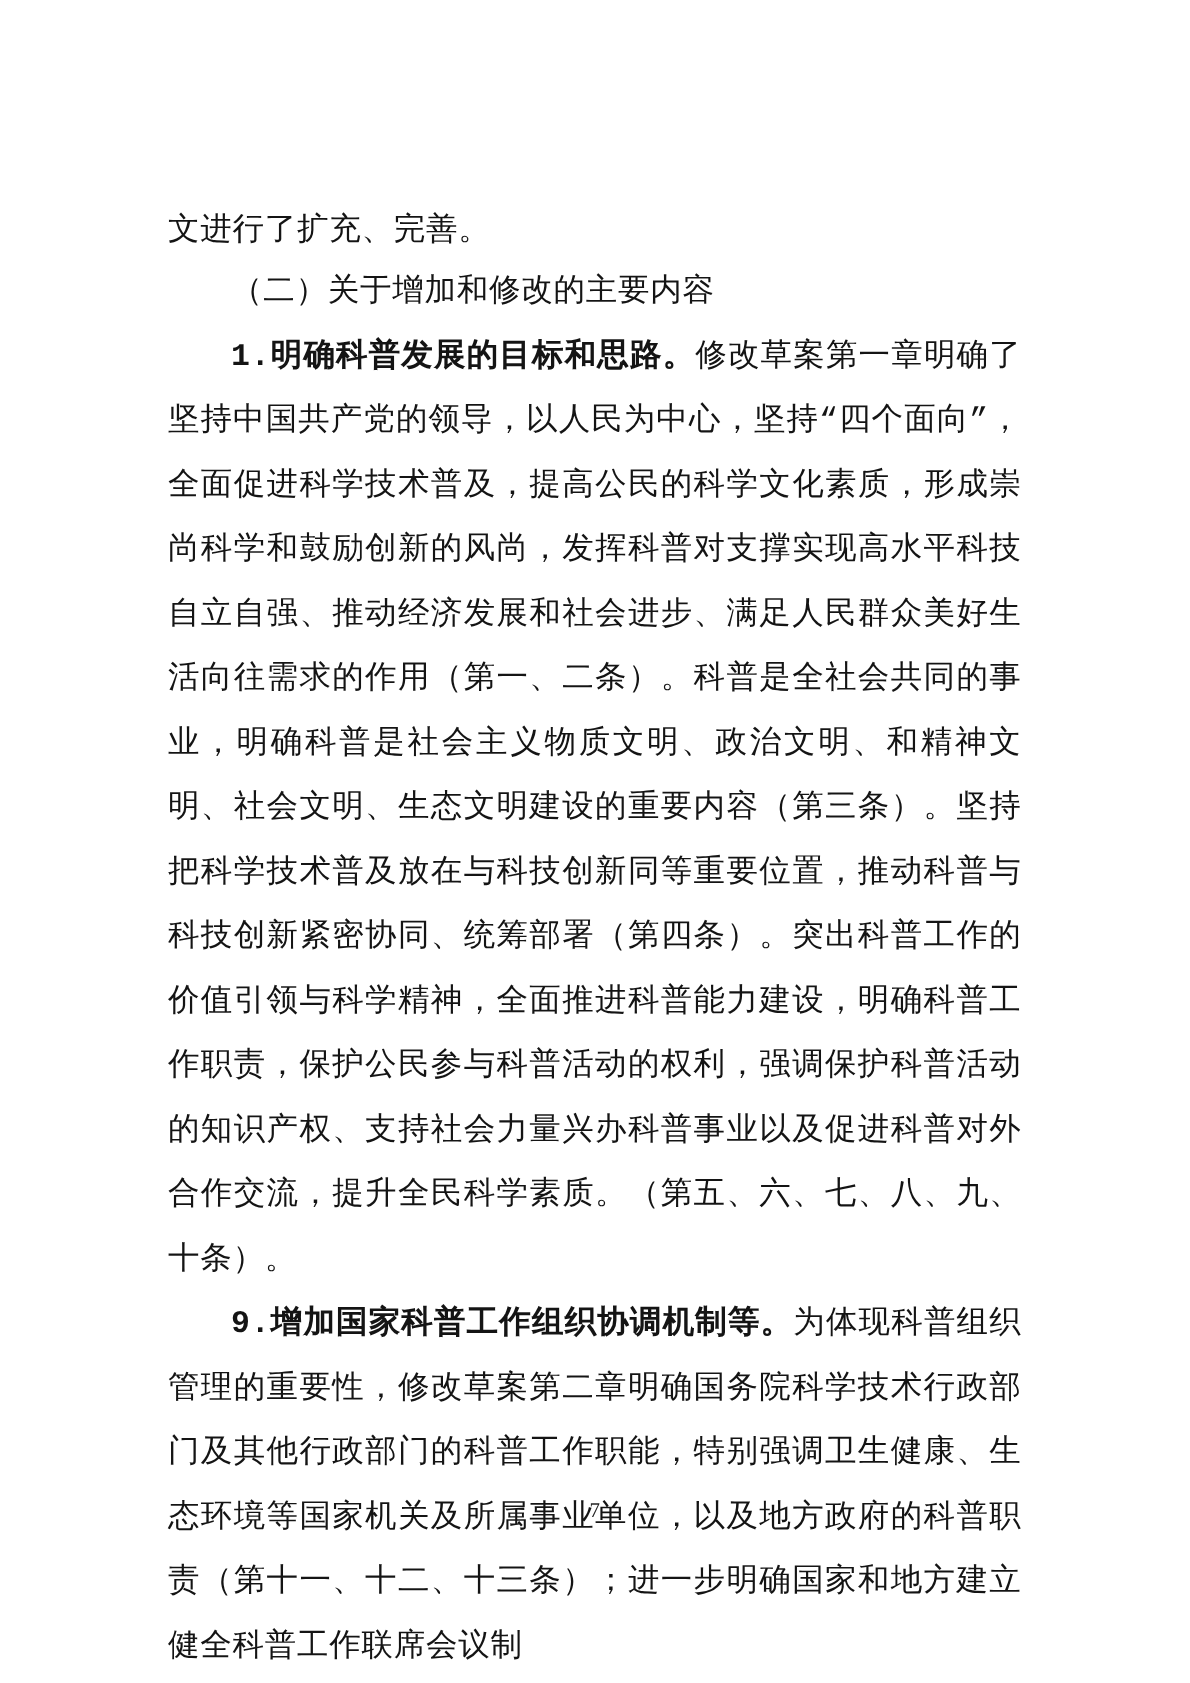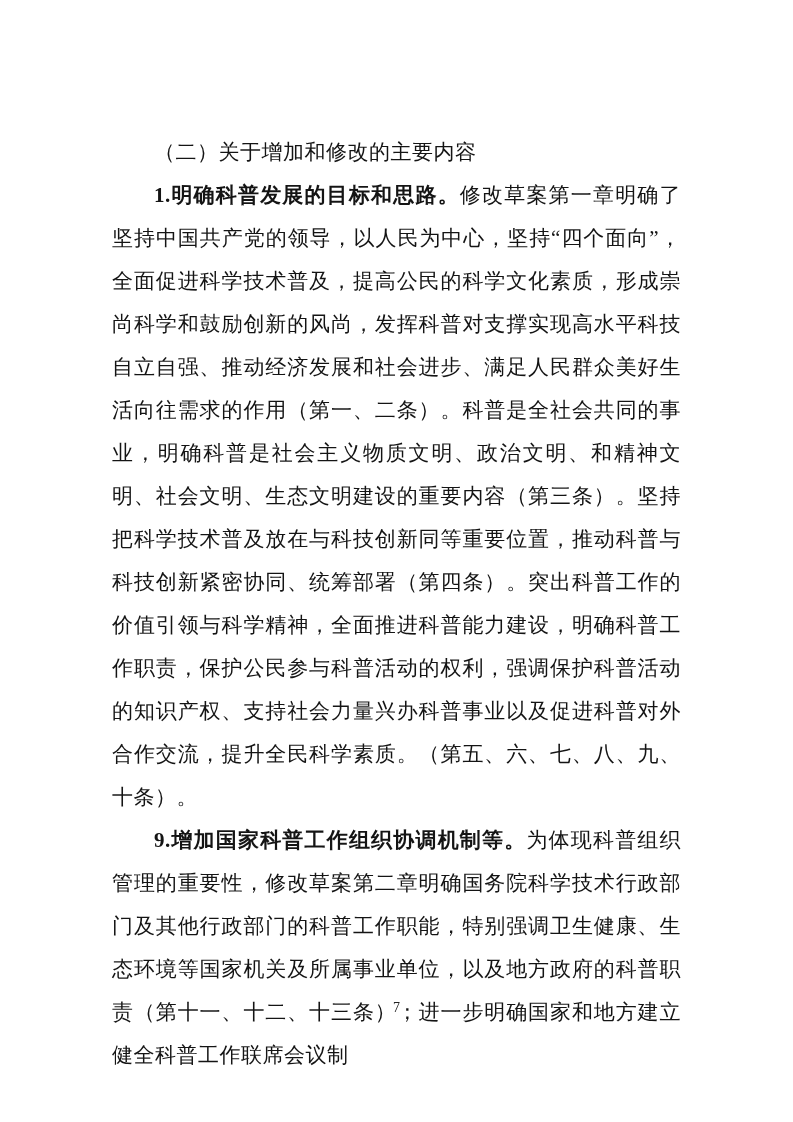--- a/index.html
+++ b/index.html
@@ -26,20 +26,21 @@
     margin: 0;
     font-size: 21px;
     line-height: 43px;
     text-align: justify;
     text-justify: inter-character;
     letter-spacing: 0.5px;
     word-break: break-all;
   }
   .para.indent {
     text-indent: 2em;
+    font-family: Liberation Mono, monospace;
   }
   .lead {
     font-weight: bold;
   }
   .page-number {
     position: absolute;
     top: 998px;
     left: 0;
     width: 100%;
     text-align: center;
@@ -47,20 +48,21 @@
     line-height: 20px;
     color: #222222;
   }
 </style>
 </head>
 <body>
 
 <div class="page">
   <div class="content">
 
+    <p class="para no-indent"><span>文进行了扩充、完善。</span></p>
 
     <p class="para indent"><span>（二）关于增加和修改的主要内容</span></p>
 
     <p class="para indent"><span class="lead">1.明确科普发展的目标和思路。</span><span>修改草案第一章明确了坚持中国共产党的领导，以人民为中心，坚持“四个面向”，全面促进科学技术普及，提高公民的科学文化素质，形成崇尚科学和鼓励创新的风尚，发挥科普对支撑实现高水平科技自立自强、推动经济发展和社会进步、满足人民群众美好生活向往需求的作用（第一、二条）。科普是全社会共同的事业，明确科普是社会主义物质文明、政治文明、和精神文明、社会文明、生态文明建设的重要内容（第三条）。坚持把科学技术普及放在与科技创新同等重要位置，推动科普与科技创新紧密协同、统筹部署（第四条）。突出科普工作的价值引领与科学精神，全面推进科普能力建设，明确科普工作职责，保护公民参与科普活动的权利，强调保护科普活动的知识产权、支持社会力量兴办科普事业以及促进科普对外合作交流，提升全民科学素质。（第五、六、七、八、九、十条）。</span></p>
 
     <p class="para indent"><span class="lead">9.增加国家科普工作组织协调机制等。</span><span>为体现科普组织管理的重要性，修改草案第二章明确国务院科学技术行政部门及其他行政部门的科普工作职能，特别强调卫生健康、生态环境等国家机关及所属事业单位，以及地方政府的科普职责（第十一、十二、十三条）；进一步明确国家和地方建立健全科普工作联席会议制</span></p>
 
   </div>
 
   <div class="page-number">7</div>

